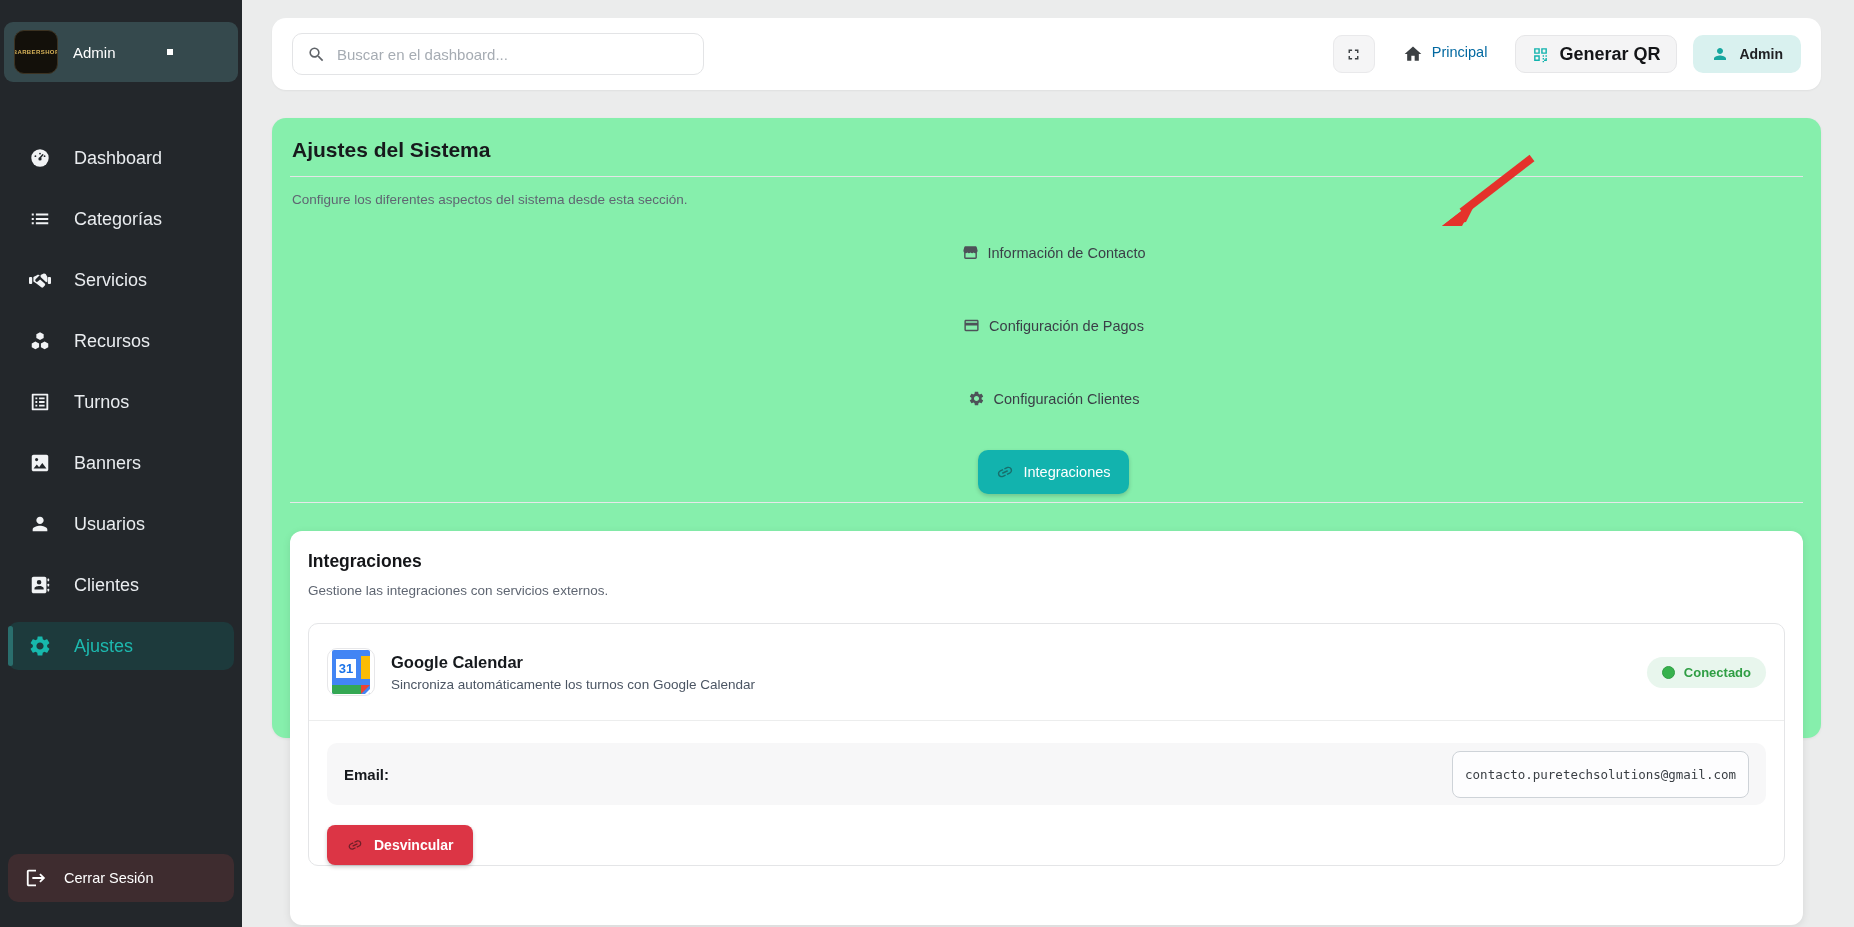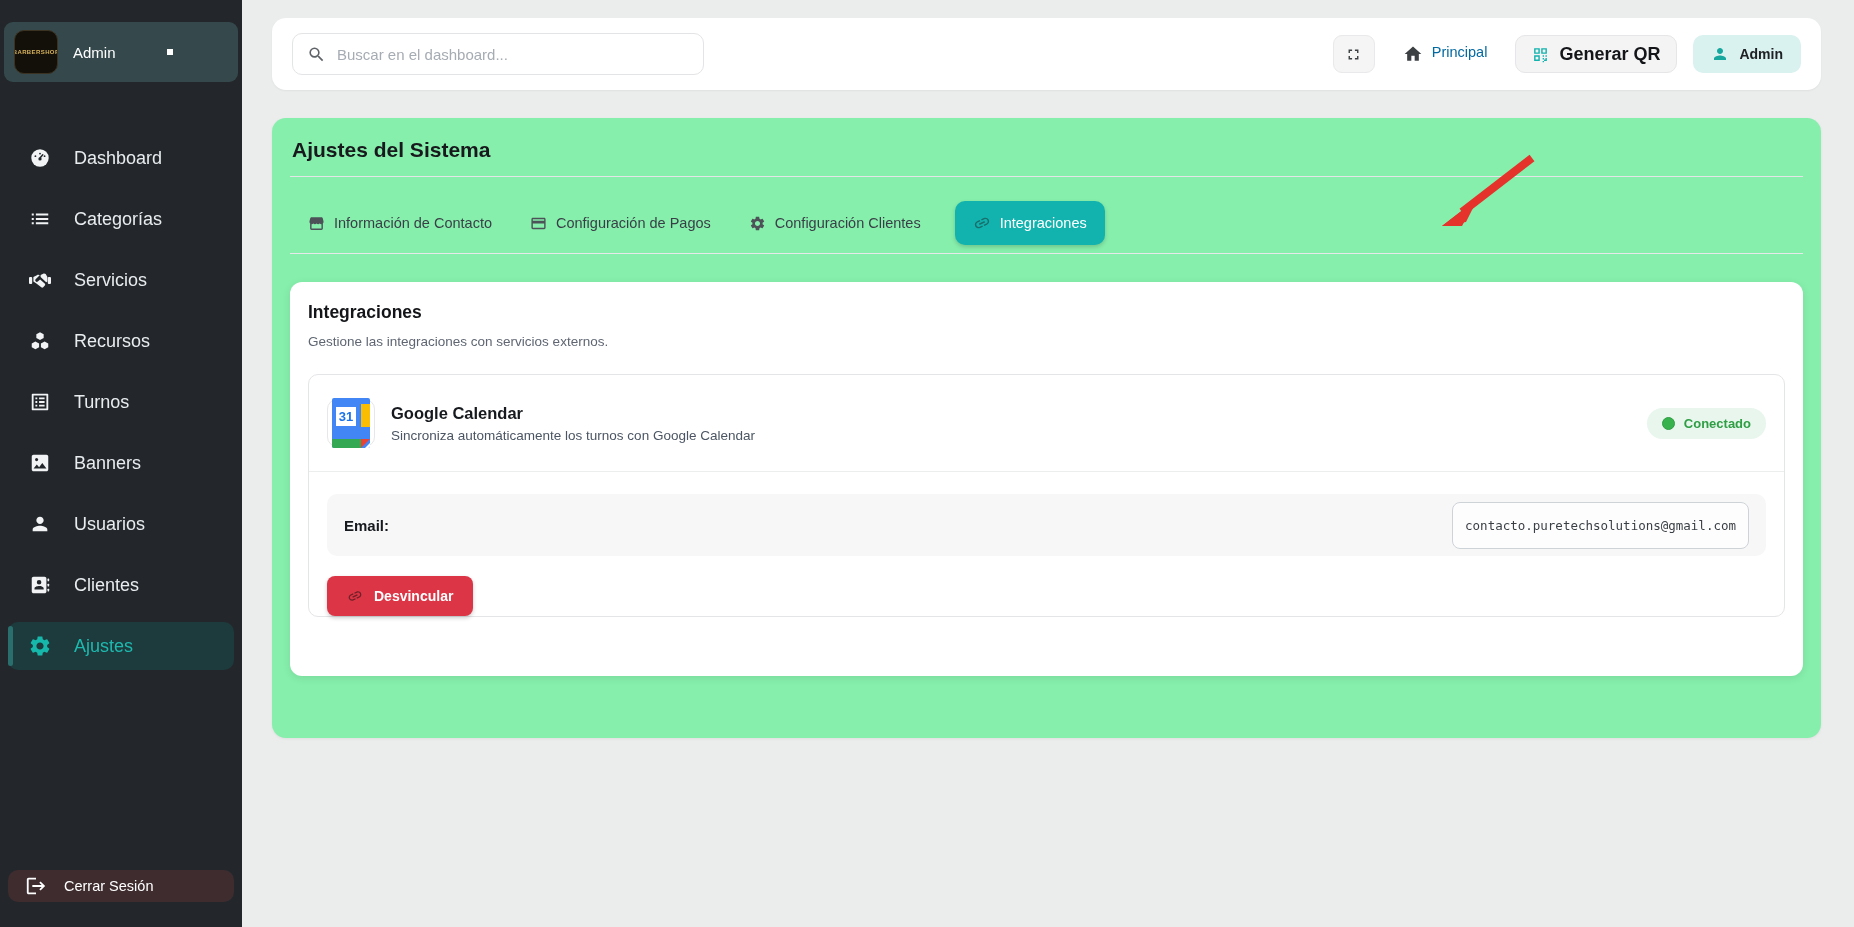--- a/index.html
+++ b/index.html
@@ -43,21 +43,21 @@
     color:#e9ecef; font-size:18px; cursor:pointer; position:relative;
   }
   .nav-item .nicon { width:24px; height:24px; display:flex; align-items:center; justify-content:center; color:#f1f3f5; }
   .nav-item.active { background:#1d3a3c; color:#1db9af; }
   .nav-item.active .nicon { color:#17b8ac; }
   .nav-item.active::before {
     content:""; position:absolute; left:0; top:4px; bottom:4px; width:5px;
     background:#2a6e6d; border-radius:4px;
   }
   .logout-btn {
-    margin:8px; margin-bottom:25px; height:32px;
+    margin:8px; margin-bottom:25px; height:48px;
     background:#3e2c2f; border-radius:10px;
     display:flex; align-items:center; gap:17px; padding:0 17px;
     color:#fff; font-size:14.5px; cursor:pointer;
   }
   .logout-btn .nicon { width:22px; height:22px; color:#fff; }
 
   
   .main { flex:1; position:relative; }
   .topbar {
     margin:18px 33px 0 30px; height:72px;
@@ -97,21 +97,21 @@
   
   .main-card {
     margin:28px 33px 0 30px; height:620px;
     background:#86efac; border-radius:14px;
     box-shadow:0 1px 3px rgba(0,0,0,.06);
     padding:20px 18px;
   }
   .page-title { font-size:21px; font-weight:bold; color:#17191c; margin-left:2px; }
   .hr1 { border:none; border-top:1px solid #e4e5e7; margin-top:14px; }
   .page-sub { font-size:13.5px; color:#5f6672; margin-top:15px; margin-left:2px; }
-  .tabs { display:flex; align-items:center; gap:30px; margin:24px 0 0 14px; }
+  .tabs { display:flex; align-items:center; gap:30px; margin:24px 0 0 14px;flex-direction:column; }
   .tab {
     display:flex; align-items:center; gap:9px; padding:13px 4px;
     font-size:14.5px; color:#3a3f47; cursor:pointer; border-radius:10px;
     background:transparent; border:none; font-family:"Liberation Sans", sans-serif;
   }
   .tab .nicon { color:#4d5258; }
   .tab.active {
     background:#12b3ae; color:#fff; padding:13px 18px;
     box-shadow:0 2px 4px rgba(0,0,0,.18);
   }
@@ -124,21 +124,21 @@
     padding:20px 18px; height:394px;
   }
   .section-title { font-size:17.5px; font-weight:bold; color:#141518; }
   .section-sub { font-size:13.5px; color:#5f6672; margin-top:11px; }
   .gc-card { margin-top:25px; border:1px solid #e4e5e7; border-radius:10px; }
   .gc-head { display:flex; align-items:center; gap:16px; padding:24px 18px; border-bottom:1px solid #eceded; }
   .gc-logo-wrap {
     width:48px; height:48px; background:#fff; border:1px solid #e7e7e9; border-radius:10px;
     display:flex; align-items:center; justify-content:center;
   }
-  .gc-logo { width:38px; height:50px; position:relative; background:#4285f4; border-radius:2px; overflow:hidden; }
+  .gc-logo { width:38px; height:44px; position:relative; background:#4285f4; border-radius:2px; overflow:hidden; }
   .gc-logo .yellow { position:absolute; right:0; top:6px; width:9px; height:23px; background:#fbbc04; }
   .gc-logo .green  { position:absolute; left:0; bottom:0; width:29px; height:9px; background:#34a853; }
   .gc-logo .red    { position:absolute; right:0; bottom:0; width:0; height:0;
                      border-left:9px solid #ea4335; border-bottom:9px solid transparent; }
   .gc-logo .cut    { position:absolute; right:0; bottom:0; width:0; height:0;
                      border-left:5px solid transparent; border-bottom:5px solid #fff; }
   .gc-logo .tile   { position:absolute; left:4px; top:9px; width:20px; height:19px; background:#fff;
                      display:flex; align-items:center; justify-content:center;
                      font-size:13px; font-weight:bold; color:#1a73e8; }
   .gc-name { font-size:16.5px; font-weight:bold; color:#16191d; }
@@ -326,20 +326,21 @@
             <path d="M12 12c2.21 0 4-1.79 4-4s-1.79-4-4-4-4 1.79-4 4 1.79 4 4 4zm0 2c-2.67 0-8 1.34-8 4v2h16v-2c0-2.66-5.33-4-8-4z"></path>
           </svg>
       </span>
       <span>Admin</span>
     </button>
   </header>
 
   <section class="main-card">
     <h1 class="page-title">Ajustes del Sistema</h1>
     <hr class="hr1">
+    <p class="page-sub">Configure los diferentes aspectos del sistema desde esta sección.</p>
 
     <div class="tabs">
       <button class="tab">
         <span class="nicon">
           <svg width="17" height="17" viewBox="0 0 24 24" fill="currentColor">
               <path d="M21.9 8.89l-1.05-4.37c-.22-.9-1-1.52-1.91-1.52H5.05c-.9 0-1.69.63-1.9 1.52L2.1 8.89c-.24 1.02-.02 2.06.62 2.88.08.11.19.19.28.29V19c0 1.1.9 2 2 2h14c1.1 0 2-.9 2-2v-6.94c.09-.09.2-.18.28-.28.64-.82.87-1.87.62-2.89zM5 19v-6.03c.08.01.15.03.23.03.87 0 1.66-.36 2.24-.95.6.6 1.4.95 2.31.95.87 0 1.65-.36 2.23-.93.59.57 1.39.93 2.29.93.84 0 1.64-.35 2.24-.95.58.59 1.37.95 2.24.95.08 0 .15-.02.23-.03V19H5z"></path>
             </svg>
         </span>
         <span>Información de Contacto</span>
       </button>

